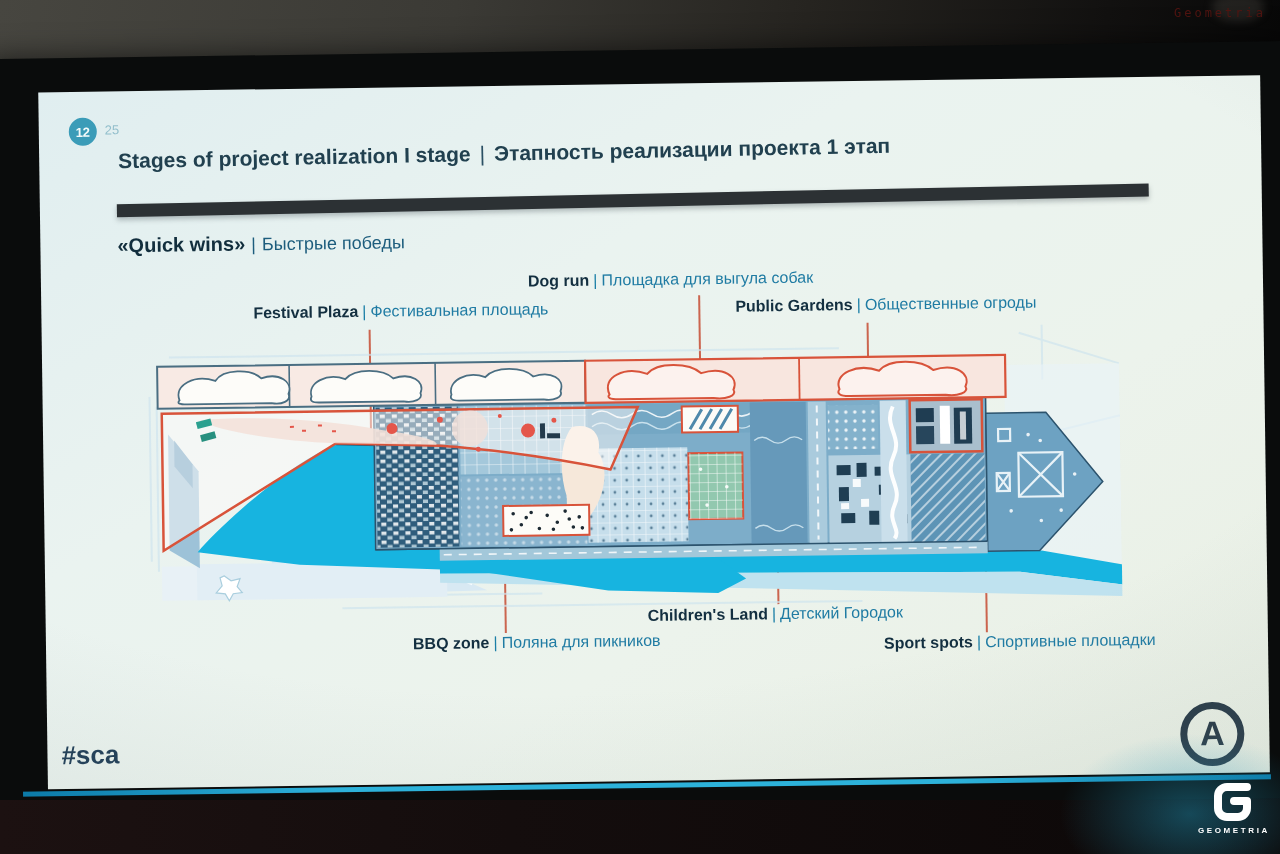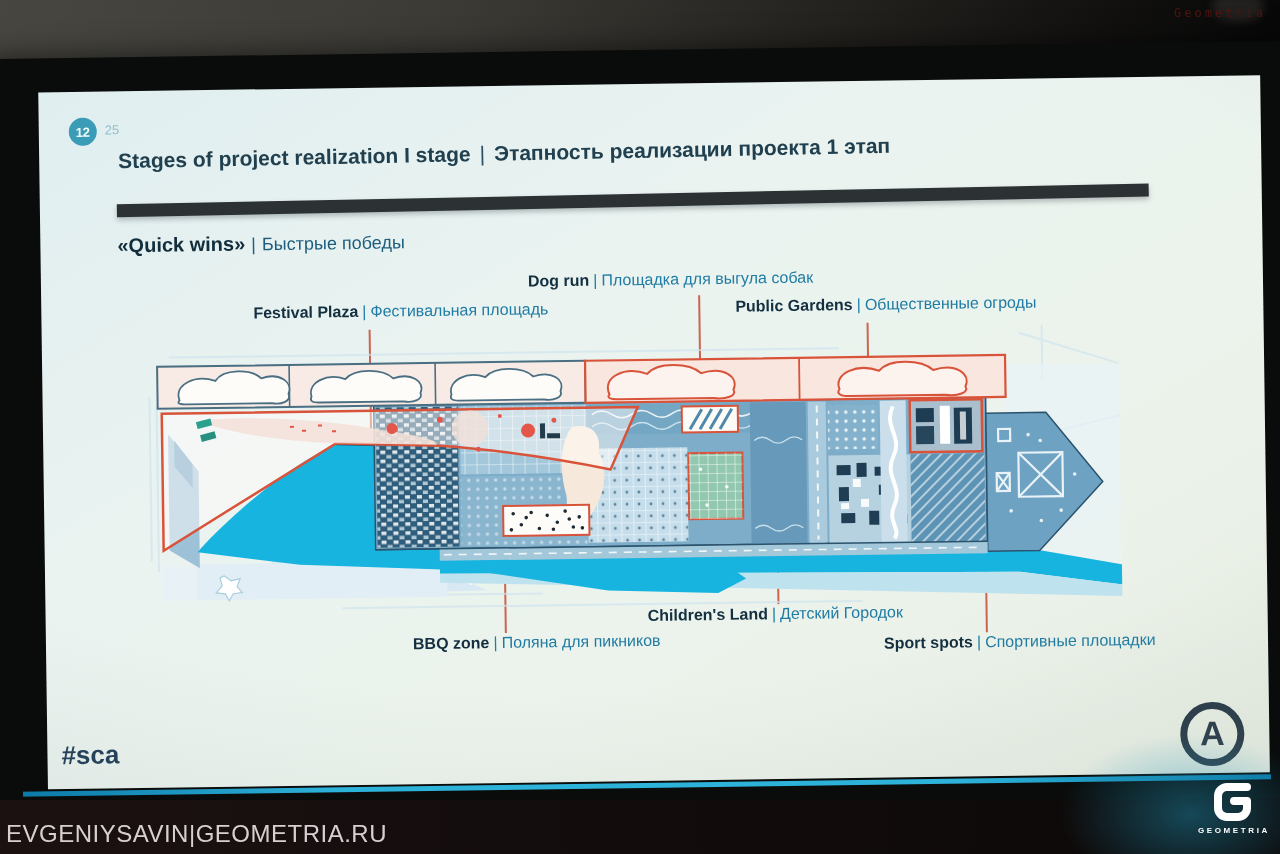--- a/index.html
+++ b/index.html
@@ -327,21 +327,20 @@
       <div class="logo-a">
         <span>A</span>
       </div>
 
     </div>
     <div class="screen-glow"></div>
   </div>
 
   <div class="room-bottom"></div>
   <div class="corner-glow"></div>
-  <div class="watermark">EVGENIYSAVIN|GEOMETRIA.RU</div>
 
   <div class="geo-logo">
     <svg width="44" height="44" viewBox="0 0 44 44">
       <path d="M36 7 H16 a9 9 0 0 0 -9 9 v12 a9 9 0 0 0 9 9 h11 a9 9 0 0 0 9 -9 v-7 h-13" fill="none" stroke="#ffffff" stroke-width="8" stroke-linecap="round" stroke-linejoin="round"></path>
     </svg>
     <div class="geo-label">GEOMETRIA</div>
   </div>
 </div>
 
 </body></html>

